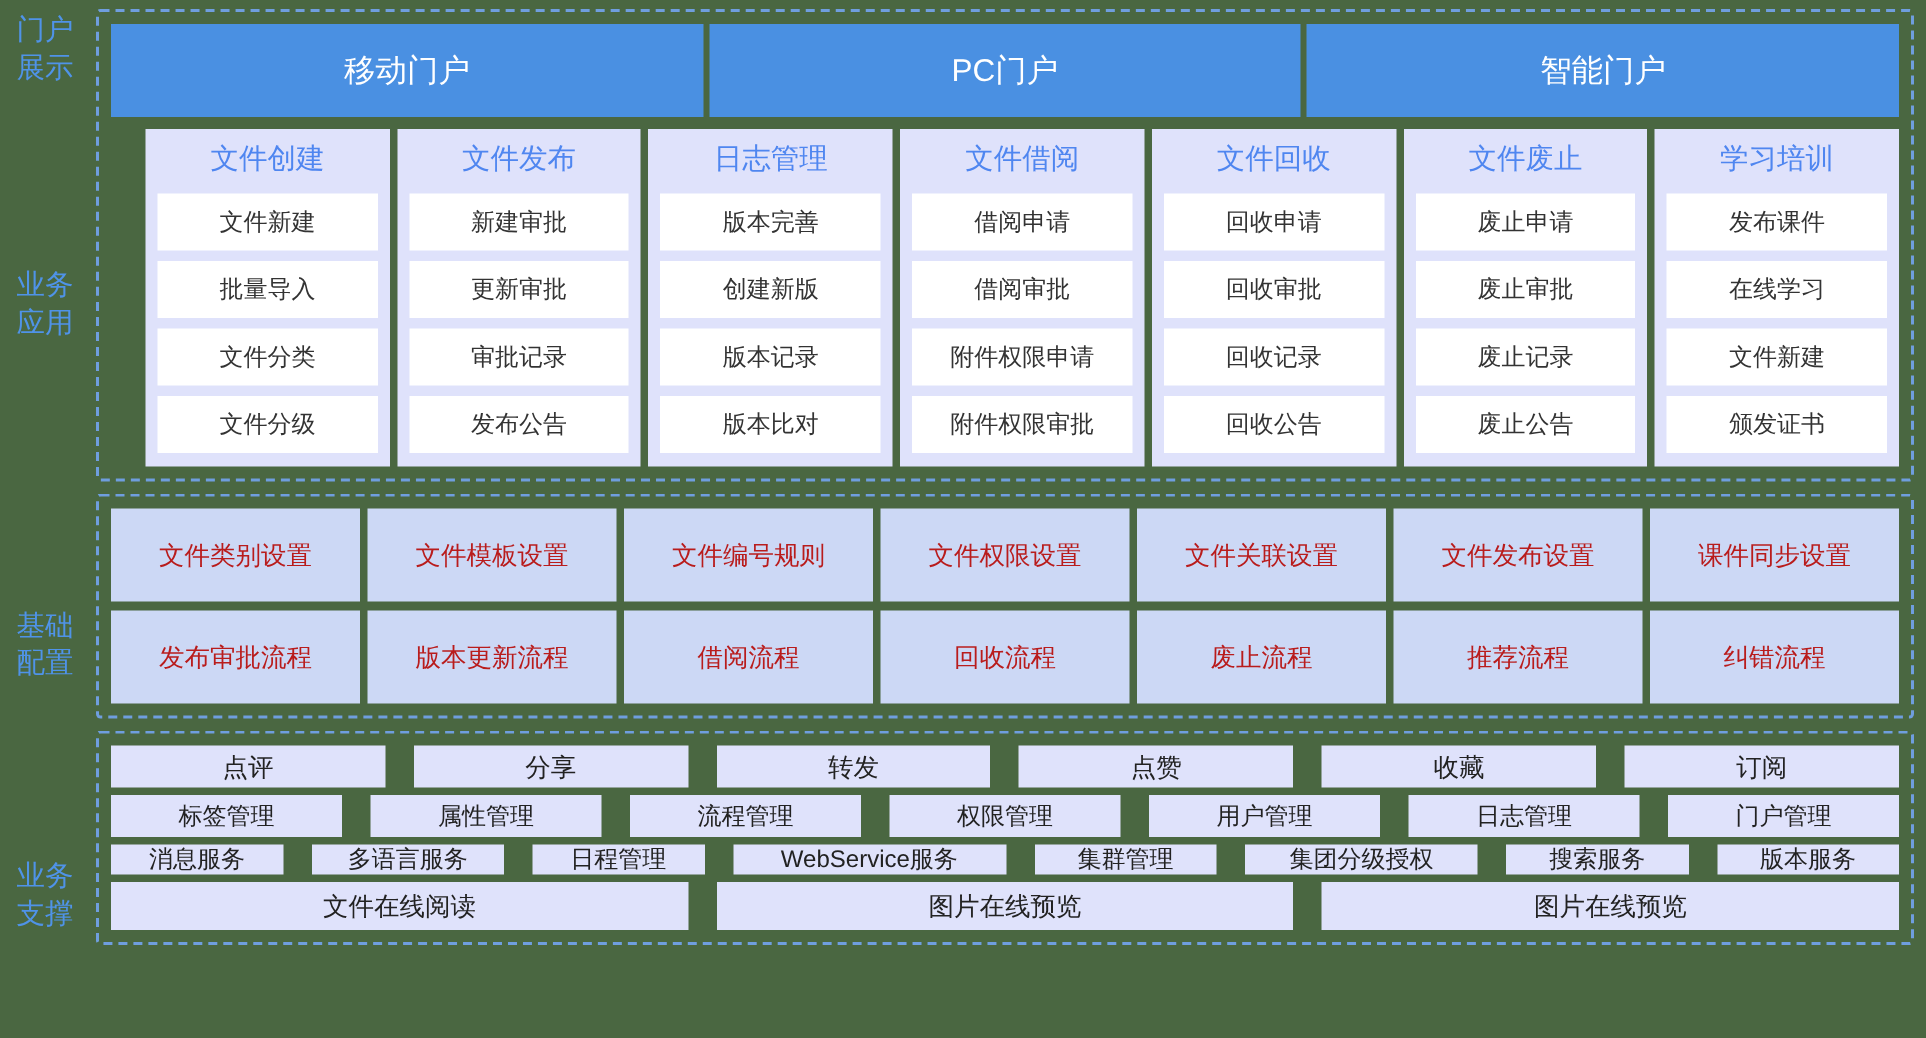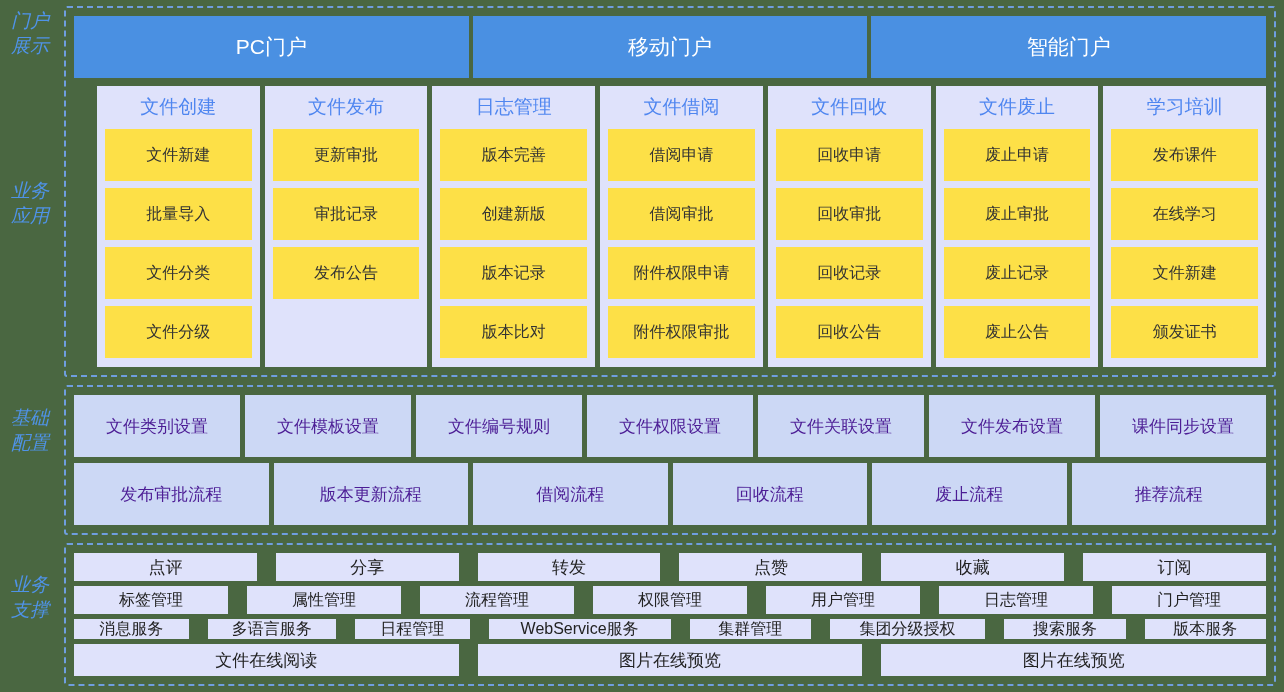--- a/index.html
+++ b/index.html
@@ -12,21 +12,20 @@
   .page{
     position:relative;
     width:1284px;height:692px;
     display:flex;
     box-sizing:border-box;
   }
   
   .rail{
     width:64px;flex:0 0 64px;
     position:relative;
-    font-style:italic;
   }
   .rail-label{
     position:absolute;
     left:0;width:60px;
     color:#4f93e8;
     font-size:19px;
     line-height:25px;
     text-align:center;
     font-weight:500;
     letter-spacing:0px;
@@ -74,35 +73,35 @@
     display:flex;flex-direction:column;gap:7px;
   }
   .app-col-title{
     color:#4f86f0;
     font-size:19px;
     text-align:center;
     line-height:30px;
     height:30px;
   }
   .app-item{
-    background:#fde047;
+    background:#ffffff;
     color:#333333;
     font-size:16px;
-    height:52px;
+    height:38px;
     display:flex;align-items:center;justify-content:center;
     box-sizing:border-box;
   }
 
   
   .cfg-row{display:flex;gap:5px;}
   .cfg-row + .cfg-row{margin-top:6px;border-radius:27px;}
   .cfg-cell{
     flex:1 1 0;
     background:#ccd8f5;
-    color:#4c1d95;
+    color:#b91c1c;
     font-size:17px;
     height:62px;
     display:flex;align-items:center;justify-content:center;
     box-sizing:border-box;
     text-align:center;
   }
 
   
   .sup-row{display:flex;gap:19px;border-radius:11px;}
   .sup-row + .sup-row{margin-top:5px;}
@@ -140,37 +139,38 @@
     <div class="rail-label" style="top:572px;">
       <span>业务</span>
       <span>支撑</span>
     </div>
   </div>
 
   <div class="stack">
 
     <div class="band band-portal">
       <div class="portal-row">
+        <div class="portal-cell">移动门户</div>
         <div class="portal-cell">PC门户</div>
-        <div class="portal-cell">移动门户</div>
         <div class="portal-cell">智能门户</div>
       </div>
 
       <div class="apps-row" style="margin-top:8px;margin-left:23px;">
 
         <div class="app-col">
           <div class="app-col-title">文件创建</div>
           <div class="app-item">文件新建</div>
           <div class="app-item">批量导入</div>
           <div class="app-item">文件分类</div>
           <div class="app-item">文件分级</div>
         </div>
 
         <div class="app-col">
           <div class="app-col-title">文件发布</div>
+          <div class="app-item">新建审批</div>
           <div class="app-item">更新审批</div>
           <div class="app-item">审批记录</div>
           <div class="app-item">发布公告</div>
         </div>
 
         <div class="app-col">
           <div class="app-col-title">日志管理</div>
           <div class="app-item">版本完善</div>
           <div class="app-item">创建新版</div>
           <div class="app-item">版本记录</div>
@@ -222,20 +222,21 @@
         <div class="cfg-cell">文件发布设置</div>
         <div class="cfg-cell">课件同步设置</div>
       </div>
       <div class="cfg-row">
         <div class="cfg-cell">发布审批流程</div>
         <div class="cfg-cell">版本更新流程</div>
         <div class="cfg-cell">借阅流程</div>
         <div class="cfg-cell">回收流程</div>
         <div class="cfg-cell">废止流程</div>
         <div class="cfg-cell">推荐流程</div>
+        <div class="cfg-cell">纠错流程</div>
       </div>
     </div>
 
     <div class="band band-support">
 
       <div class="sup-row r1">
         <div class="sup-cell">点评</div>
         <div class="sup-cell">分享</div>
         <div class="sup-cell">转发</div>
         <div class="sup-cell">点赞</div>

